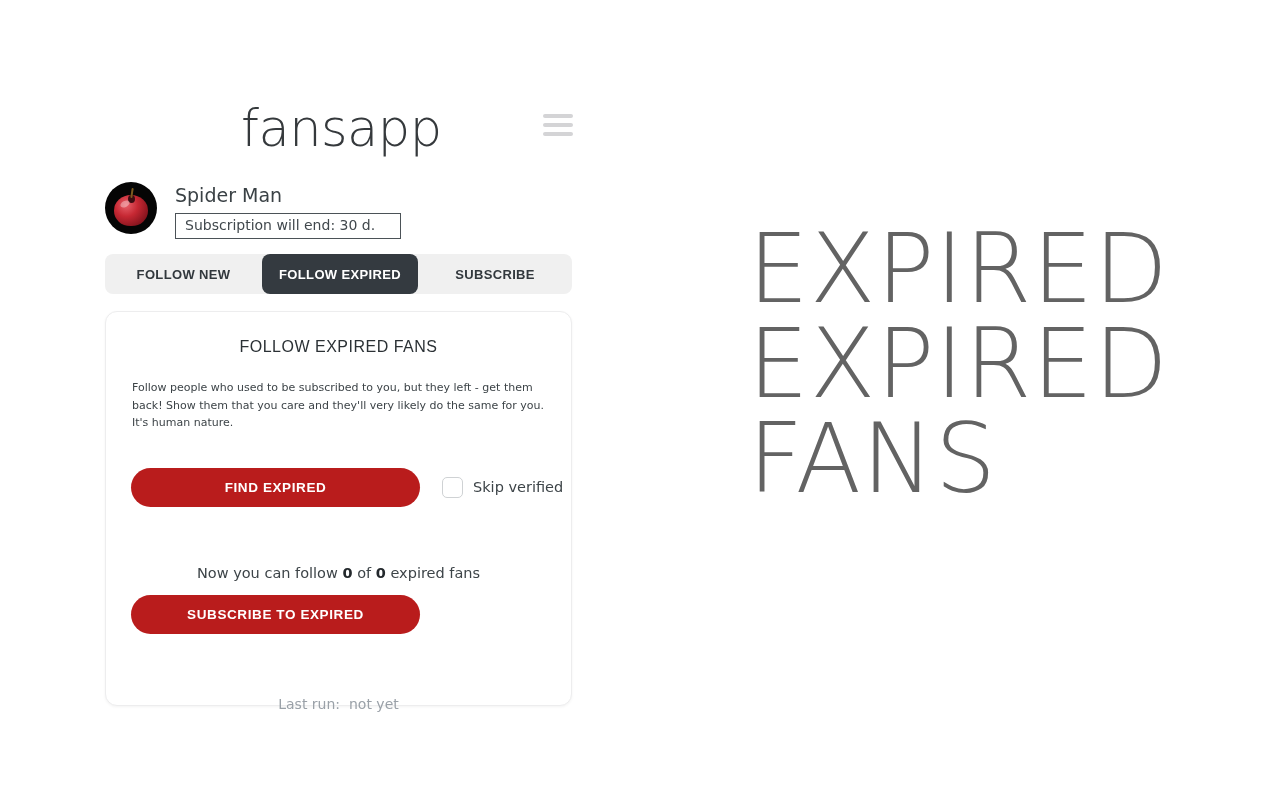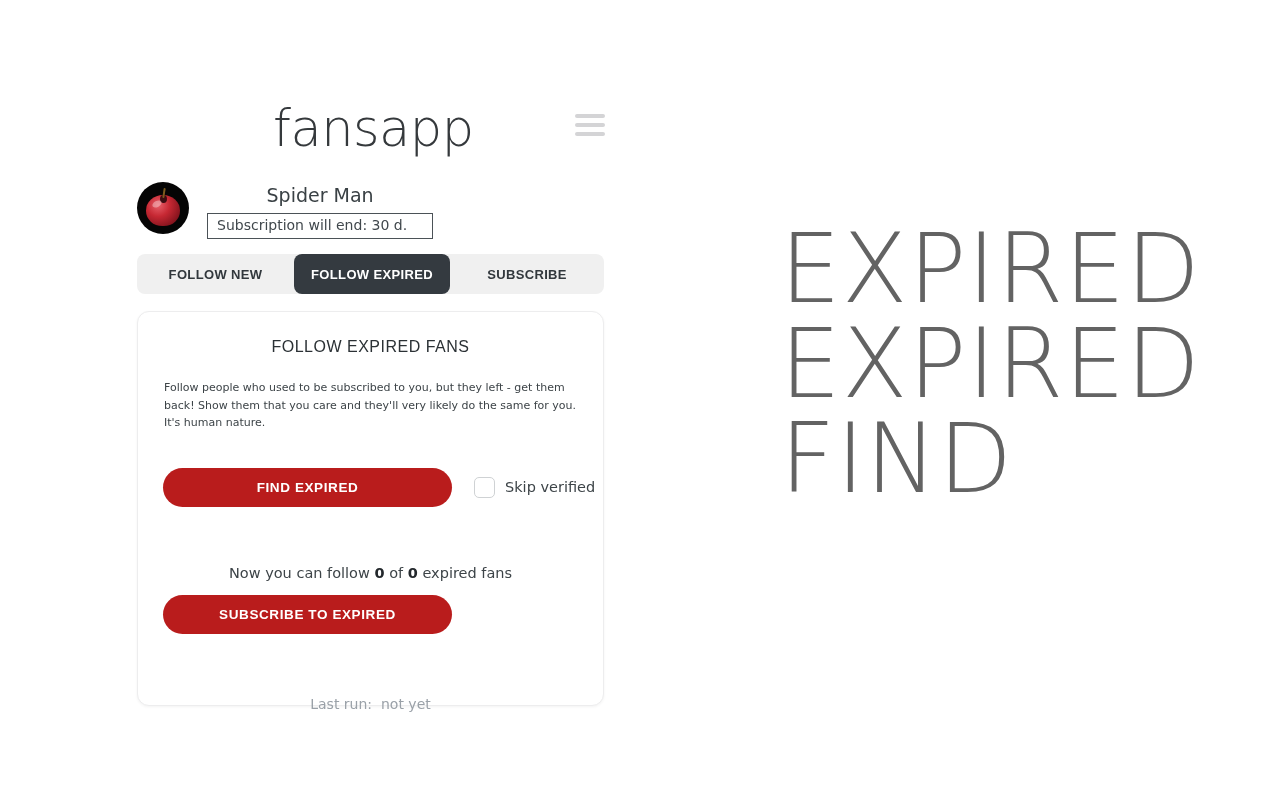--- a/index.html
+++ b/index.html
@@ -10,21 +10,20 @@
     background: #ffffff;
     font-family: "Liberation Sans", sans-serif;
     overflow: hidden;
   }
 
   .page {
     position: relative;
     width: 1027px;
     height: 800px;
     background: #ffffff;
-    margin-left: 32px;
   }
 
   
   .app-panel {
     position: absolute;
     left: 105px;
     top: 90px;
     width: 467px;
   }
 
@@ -129,21 +128,20 @@
     padding-top: 1px;
   }
 
   .profile-name {
     font-family: "DejaVu Sans", sans-serif;
     font-size: 19px;
     font-weight: 400;
     color: #3a4145;
     line-height: 24px;
     white-space: nowrap;
-    text-align: center;
   }
 
   .sub-badge {
     display: inline-block;
     margin-top: 6px;
     padding: 3px 25px 4px 9px;
     border: 1px solid #4b5257;
     border-radius: 0;
     font-family: "DejaVu Sans", sans-serif;
     font-size: 14px;
@@ -354,15 +352,15 @@
         <button class="btn-primary">SUBSCRIBE TO EXPIRED</button>
       </div>
 
       <div class="footer-line"><span>Last run:</span>&nbsp; <span>not yet</span></div>
 
     </div>
   </div>
 
   <div class="big-heading"><span>EXPIRED</span>
 <span>EXPIRED</span>
-<span>FIND</span></div>
+<span>FANS</span></div>
 
 </div>
 
 </body></html>

